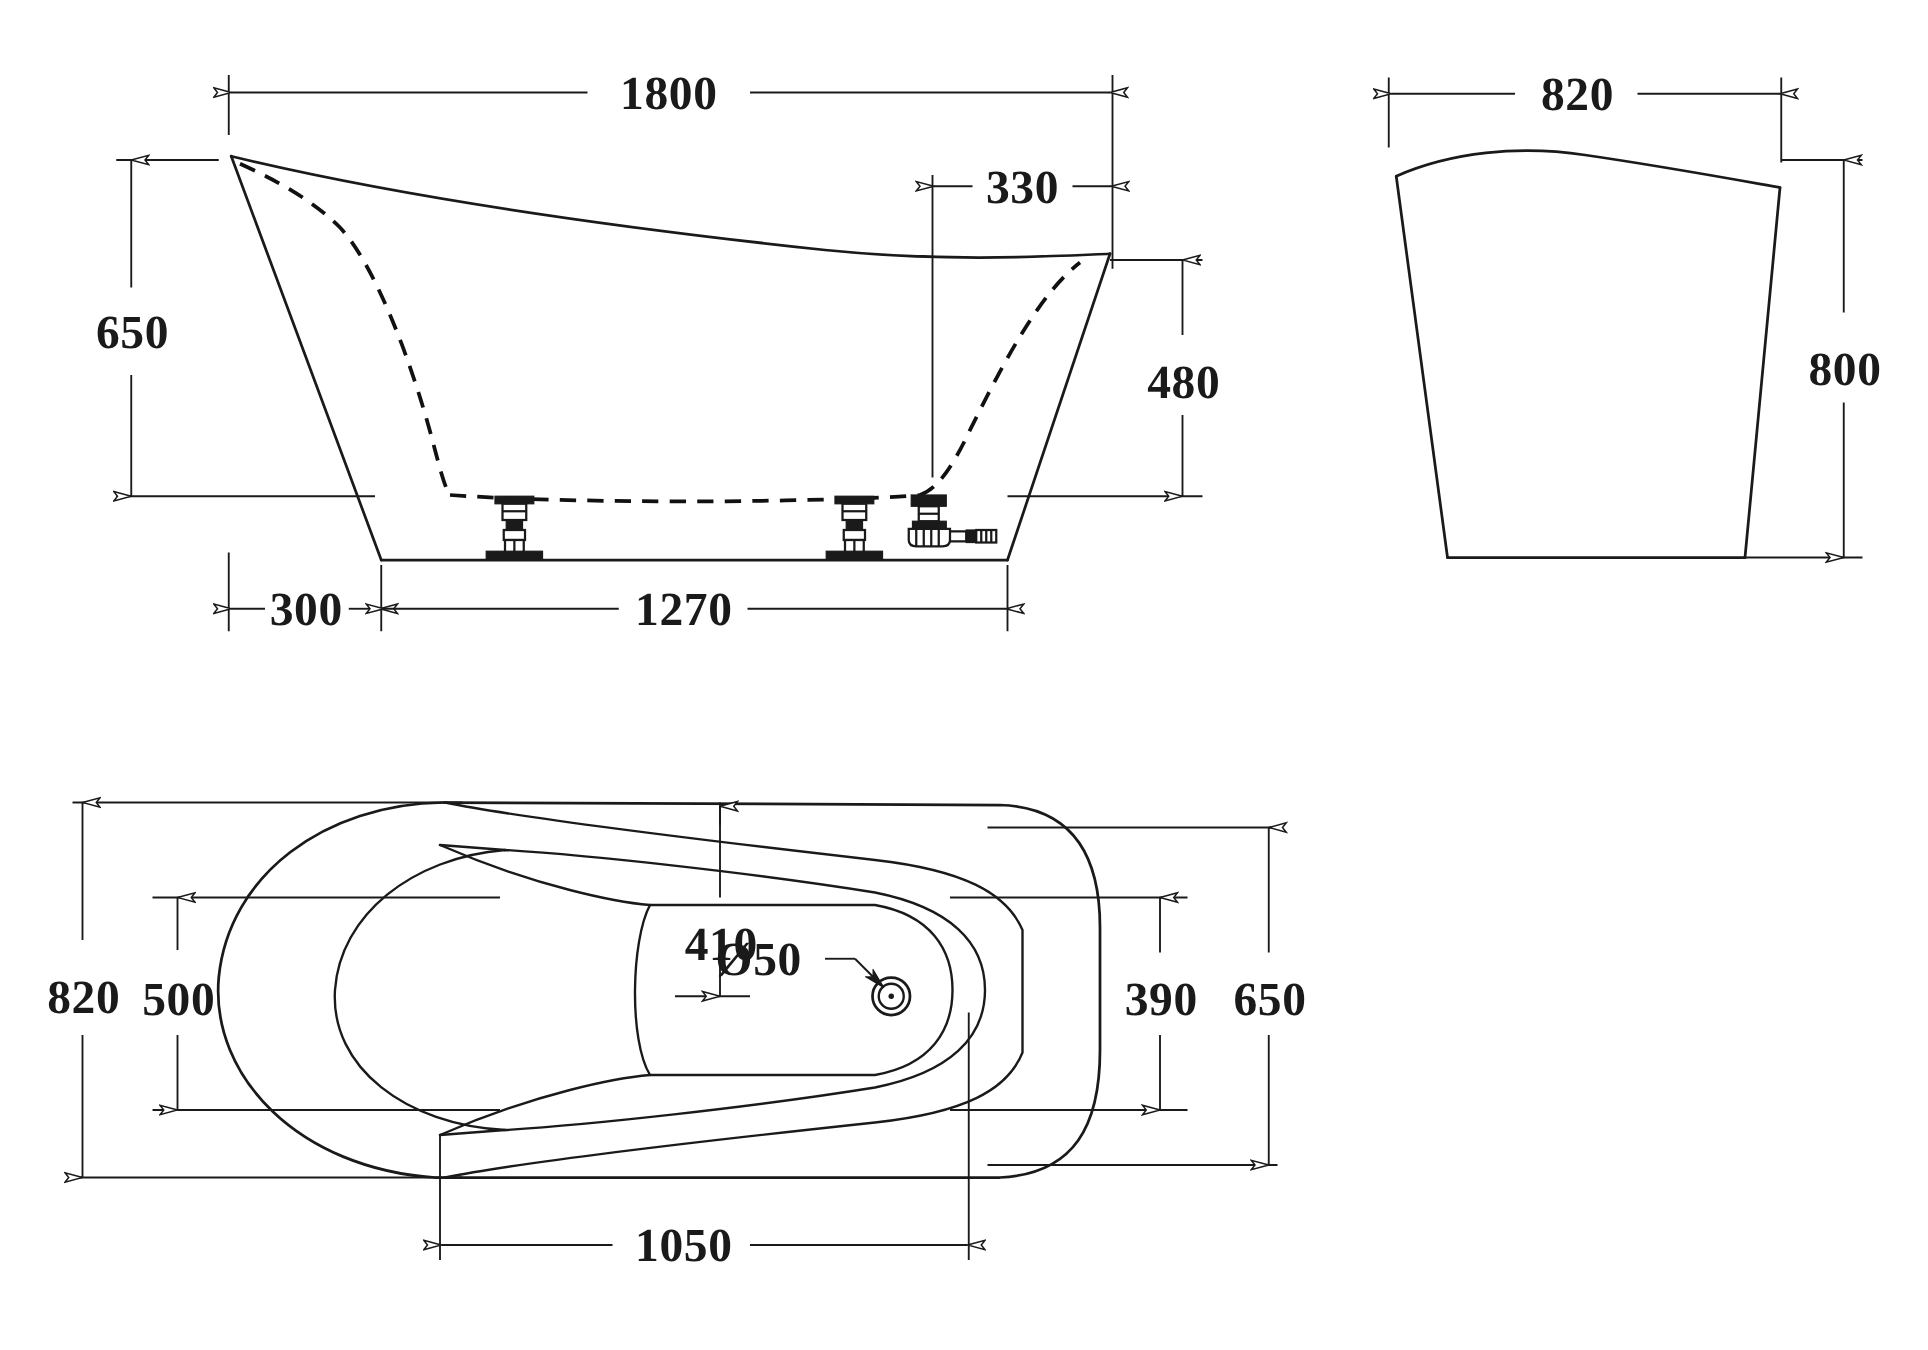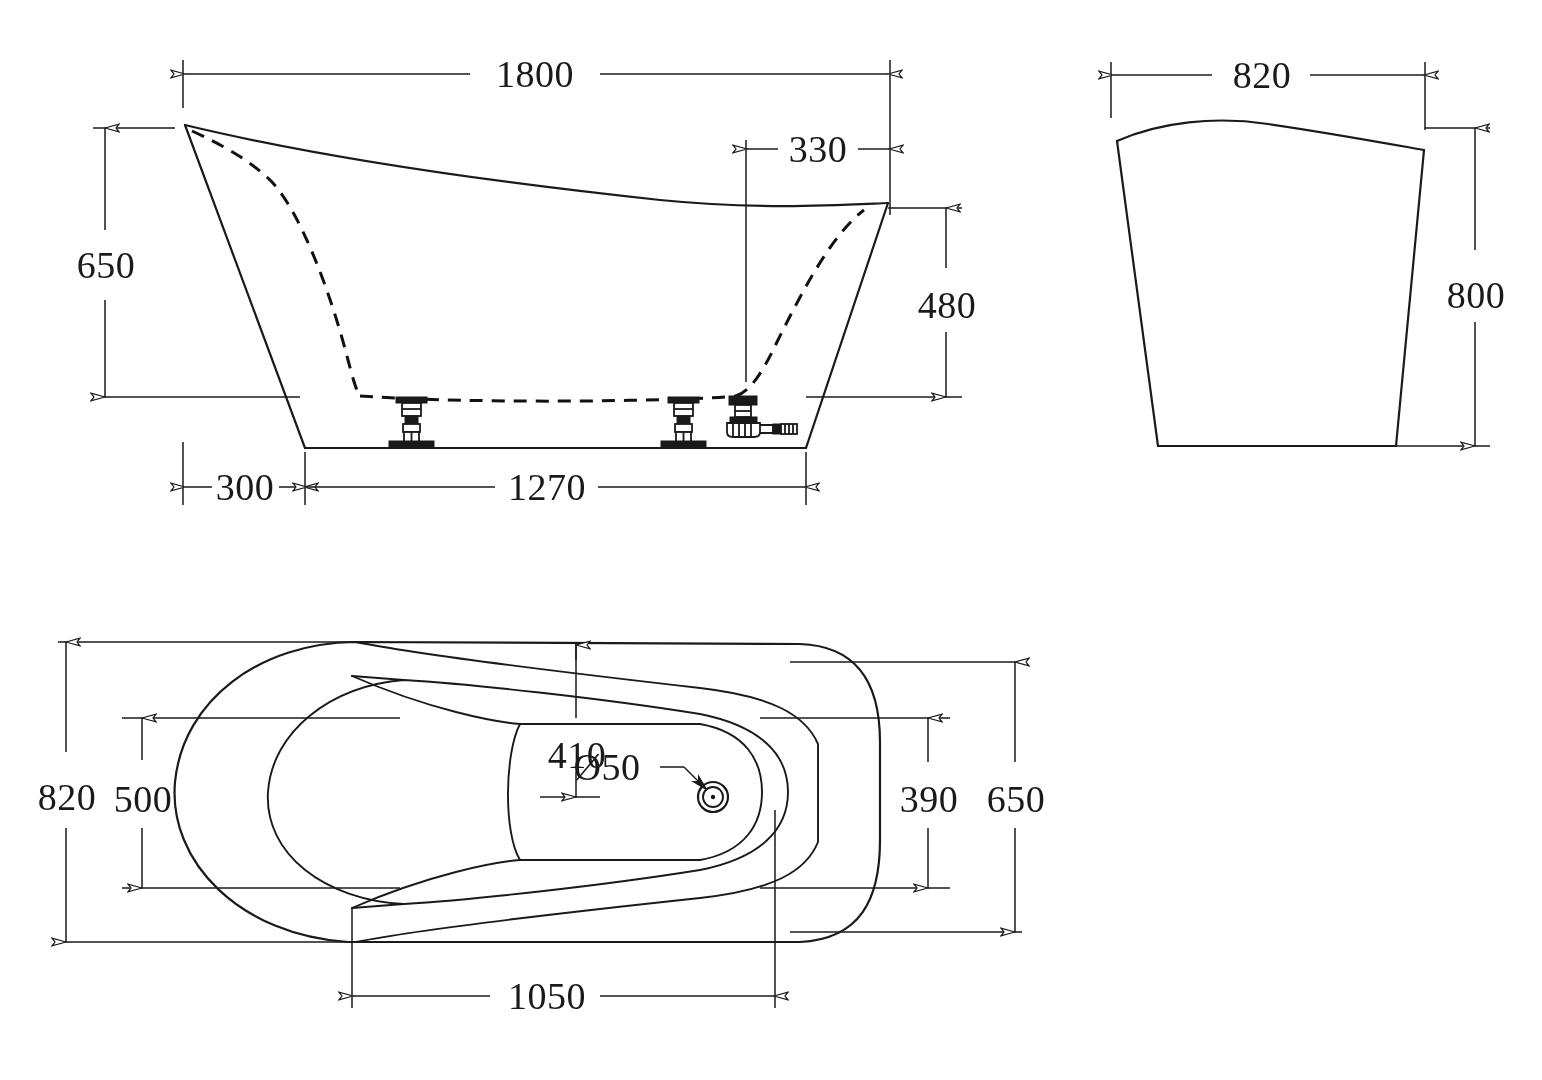--- a/index.html
+++ b/index.html
@@ -14,20 +14,21 @@
     font-family: "Liberation Serif", serif;
     overflow: hidden;
     position: relative;
   }
   #drawing-root {
     position: absolute;
     left: 0;
     top: 0;
     width: 1324px;
     height: 1080px;
+    font-weight: bold;
   }
   svg#cad {
     display: block;
     width: 1542px;
     height: 1080px;
     background: #ffffff;
   }
   .obj {
     fill: none;
     stroke: #1a1a1a;

